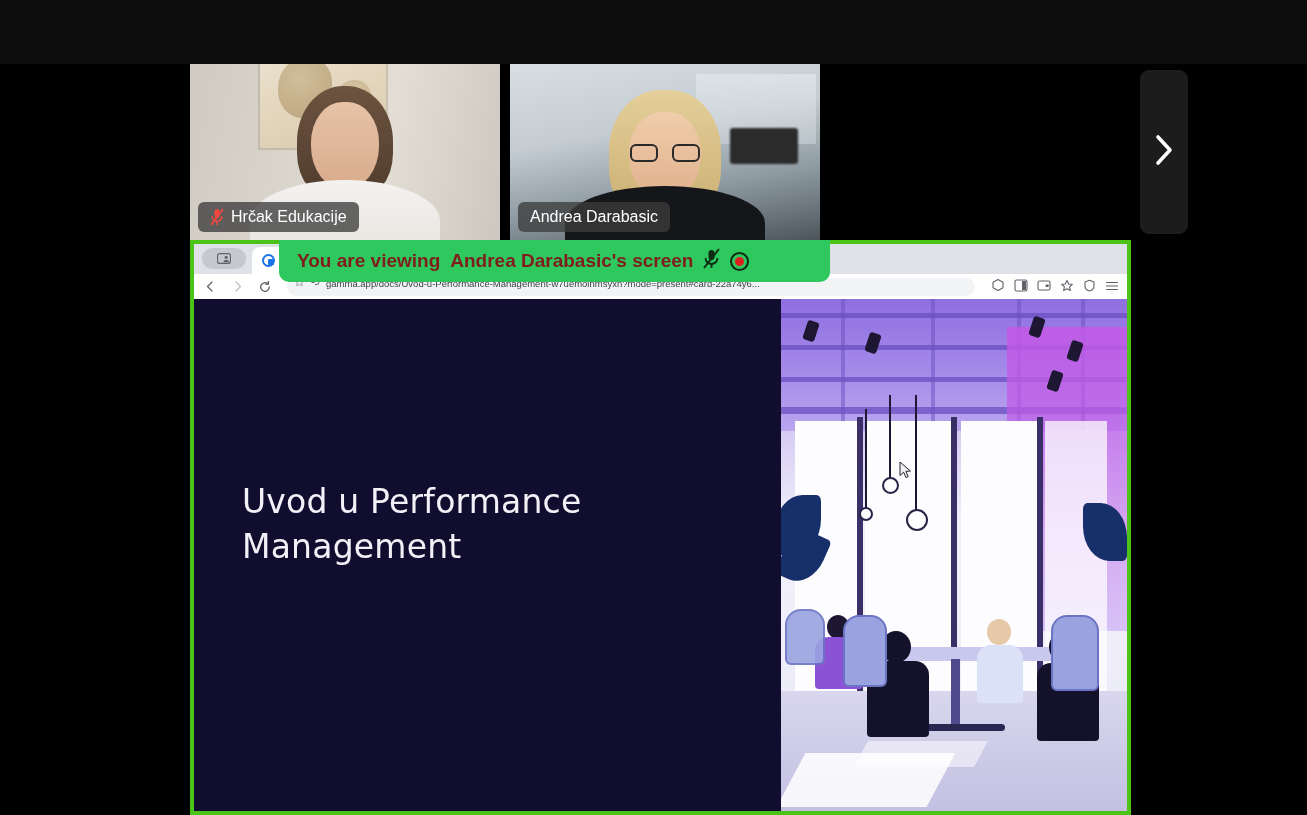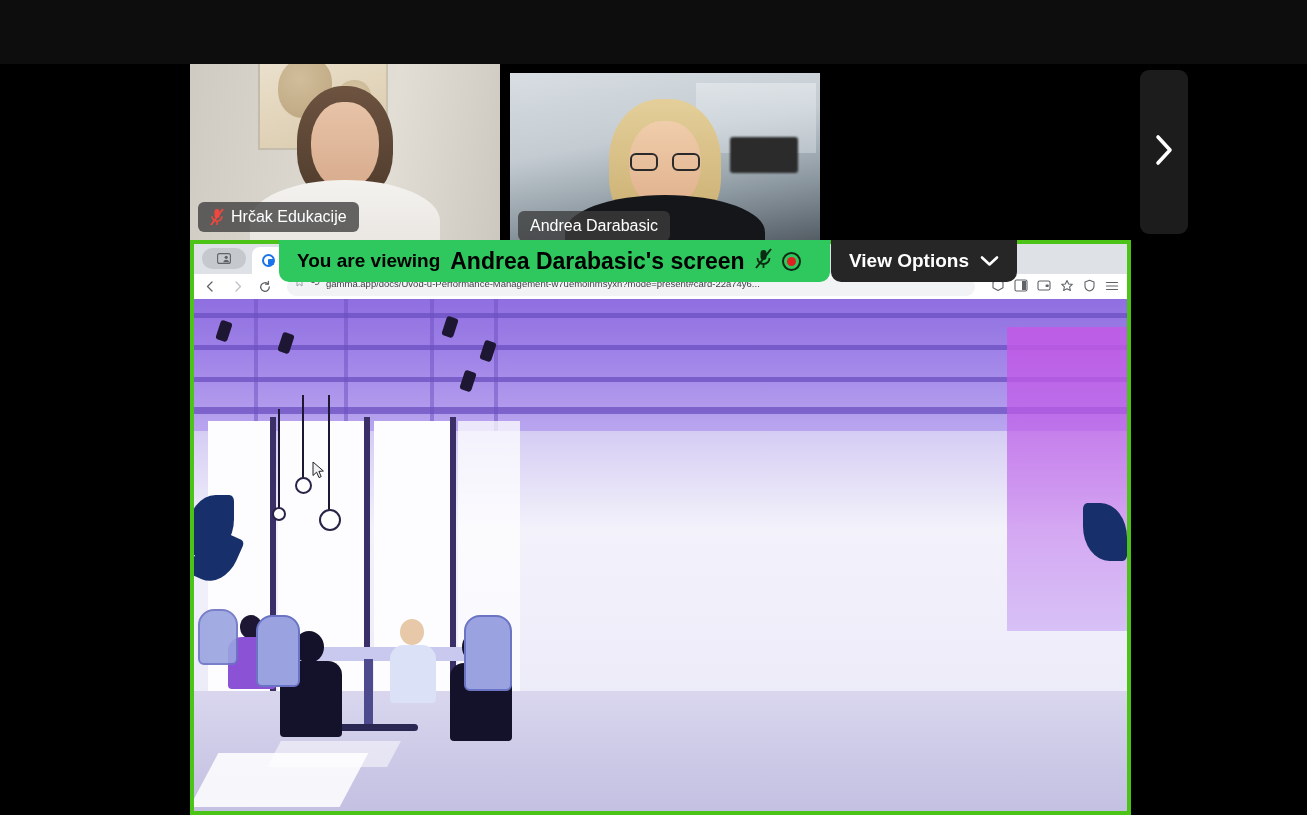--- a/index.html
+++ b/index.html
@@ -24,21 +24,21 @@
   
   .filmstrip{
     position:absolute; left:190px; top:64px;
     width:940px; height:176px;
     display:flex; gap:10px;
   }
   .tile{
     position:relative; width:310px; height:176px;
     overflow:hidden; background:#222;
   }
-  .tile.active{ outline:3px solid #dede7a; outline-offset:-3px;margin-top:9px; }
+  .tile.active{ outline:3px solid #dede7a; outline-offset:-3px; }
 
   
   .t1-bg{ position:absolute; inset:0;
     background:
       linear-gradient(100deg,#cfcac2 0%,#d8d4cc 30%,#e2ded6 62%,#cdc8bf 100%);
   }
   .t1-art{ position:absolute; left:70px; top:-36px; width:126px; height:120px;
     background:linear-gradient(160deg,#efe6d6,#e3d6bd 55%,#d8c9ab);
     box-shadow:0 0 0 2px rgba(160,145,115,.35);
   }
@@ -203,25 +203,25 @@
 
   .cursor{ position:absolute; left:118px; top:162px; width:13px; height:18px; }
 
   
   .banner{
     position:absolute; left:279px; top:240px;
     width:551px; height:42px;
     background:#2ec85f; border-radius:0 0 10px 10px;
     display:flex; align-items:center; gap:10px;
     padding:0 18px;
-    color:#000000;
+    color:#7f1d1d;
     font-size:19px; font-weight:bold;
     white-space:nowrap;
   }
-  .banner .b-sub{ font-size:23px; font-weight:bold; }
+  .banner .b-sub{ font-size:19px; font-weight:bold; }
   .rec-dot{
     width:19px; height:19px; border-radius:50%;
     border:2.5px solid #0c2c14; display:flex; align-items:center; justify-content:center;
     flex:0 0 auto;
   }
   .rec-dot i{ display:block; width:9px; height:9px; border-radius:50%; background:#e02020; }
 
   .view-options{
     position:absolute; left:831px; top:240px;
     height:42px; padding:0 18px;
@@ -372,20 +372,23 @@
               <line x1="1.5" y1="2.5" x2="12.5" y2="2.5" stroke="#5f6368" stroke-width="1.2" stroke-linecap="round"></line>
               <line x1="1.5" y1="6" x2="12.5" y2="6" stroke="#5f6368" stroke-width="1.2" stroke-linecap="round"></line>
               <line x1="1.5" y1="9.5" x2="12.5" y2="9.5" stroke="#5f6368" stroke-width="1.2" stroke-linecap="round"></line>
             </svg>
           </span>
         </div>
       </div>
     </div>
 
     <div class="slide">
+      <div class="slide-left">
+        <div class="slide-title">Uvod u Performance Management</div>
+      </div>
 
       <div class="slide-img">
         <div class="ceil">
           <div class="beam" style="top:14px"></div>
           <div class="beam" style="top:46px"></div>
           <div class="beam" style="top:78px"></div>
           <div class="beam" style="top:108px;height:7px"></div>
           <div class="vslat" style="left:60px"></div>
           <div class="vslat" style="left:150px"></div>
           <div class="vslat" style="left:236px"></div>
@@ -466,22 +469,14 @@
         <path d="M2.5 10a6 6 0 0 0 12 0" stroke="#0c2c14" stroke-width="1.8" fill="none"></path>
         <rect x="7.6" y="15.5" width="1.8" height="4.5" fill="#0c2c14"></rect>
         <line x1="1" y1="20" x2="16" y2="1" stroke="#0c2c14" stroke-width="2"></line>
       </svg>
     </span>
     <span class="rec-dot">
         <i></i>
       </span>
   </div>
 
-  <div class="view-options">
-    <span>View Options</span>
-    <span>
-      <svg width="19" height="12" viewBox="0 0 19 12">
-        <polyline points="2,2.5 9.5,9.5 17,2.5" fill="none" stroke="#fff" stroke-width="2.6" stroke-linecap="round" stroke-linejoin="round"></polyline>
-      </svg>
-    </span>
-  </div>
 
 </div>
 
 </body></html>

